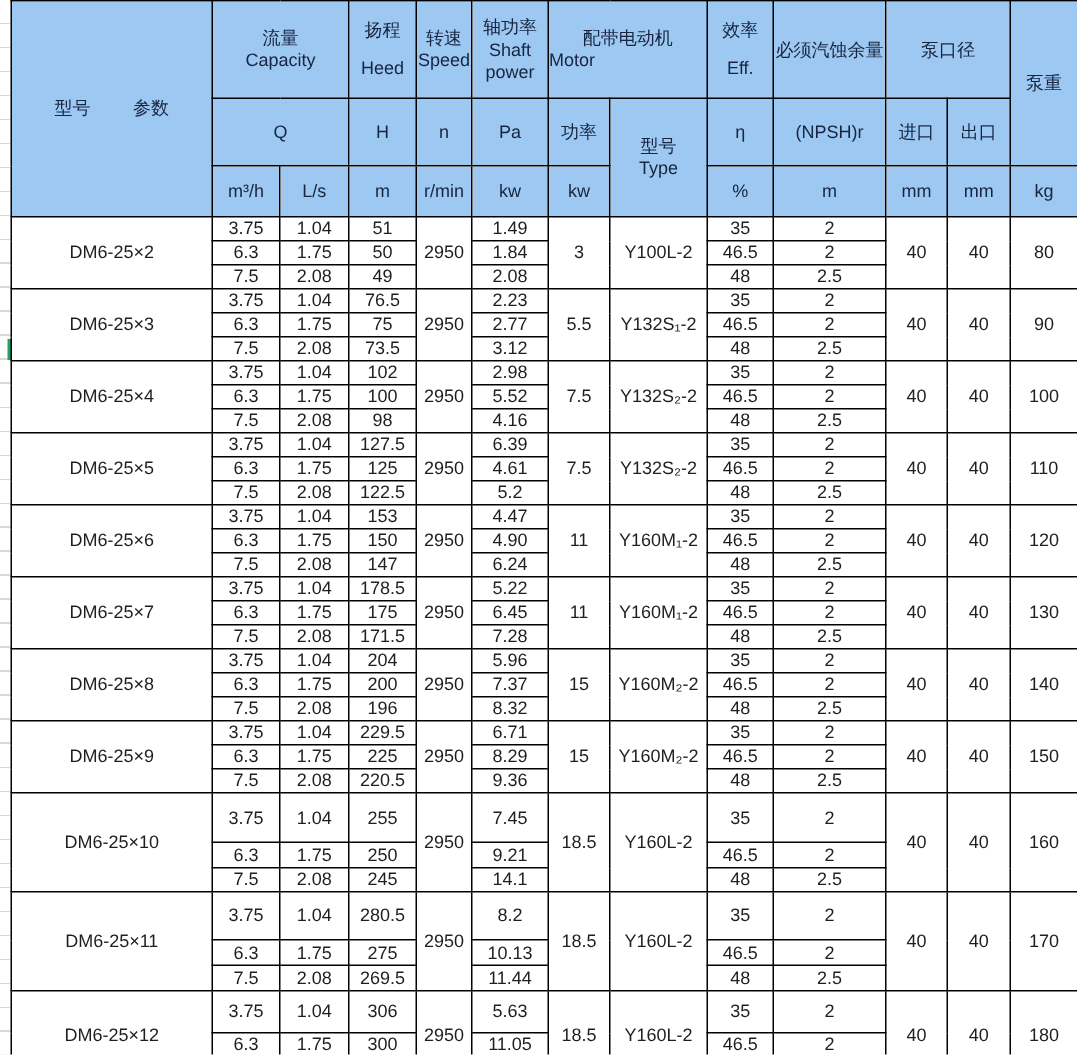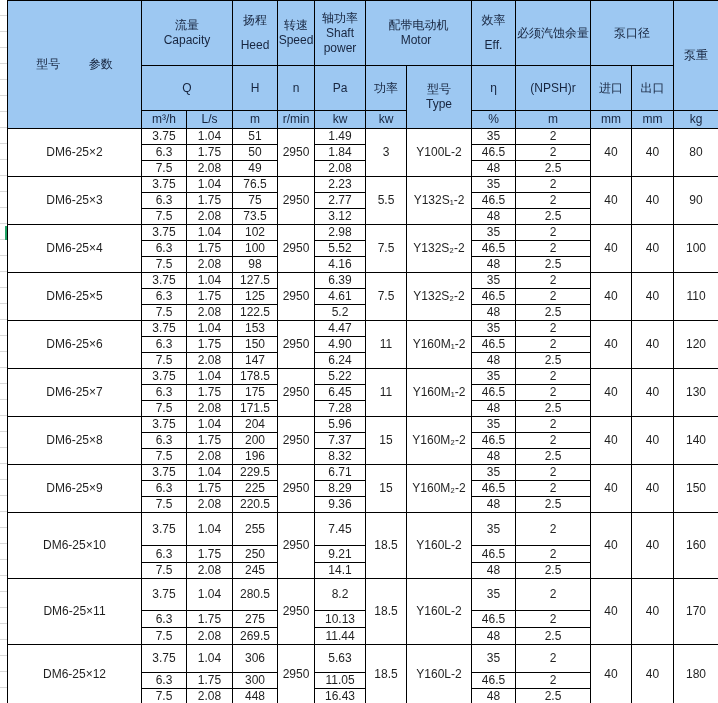--- a/index.html
+++ b/index.html
@@ -8,22 +8,22 @@
   .margin-strip{position:absolute;left:0;top:0;width:7px;height:703px;
     background:repeating-linear-gradient(to bottom,#ffffff 0px,#ffffff 15px,#d9d9d9 15px,#d9d9d9 16px);}
   .green-tick{position:absolute;left:5px;top:226px;width:3px;height:14px;background:#21a366;}
   table{position:absolute;left:7px;top:0;width:711px;border-collapse:collapse;table-layout:fixed;}
   th,td{border:1px solid #000;padding:0;margin:0;text-align:center;vertical-align:middle;
     font-weight:normal;overflow:hidden;line-height:1.25;}
   thead th{background:#9DC8F2;color:#17253F;font-size:12px;}
   tbody td{background:#ffffff;color:#1F1F1F;font-size:12px;}
   .model-head{display:flex;flex-direction:row;justify-content:space-evenly;align-items:center;width:100%;}
   .split{display:flex;flex-direction:column;justify-content:space-evenly;align-items:center;height:60px;}
-  .motor-en{display:block;text-align:center;padding-right:5px;}
-  .hr1{height:65px;} .hr2{height:45px;} .hr3{height:18px;}
+  .motor-en{display:block;text-align:left;padding-right:5px;}
+  .hr1{height:65px;} .hr2{height:45px;} .hr3{height:34px;}
 </style>
 </head>
 <body>
 
 <div class="sheet">
   <div class="margin-strip"></div>
   <div class="green-tick"></div>
 
   <table>
     <colgroup>

